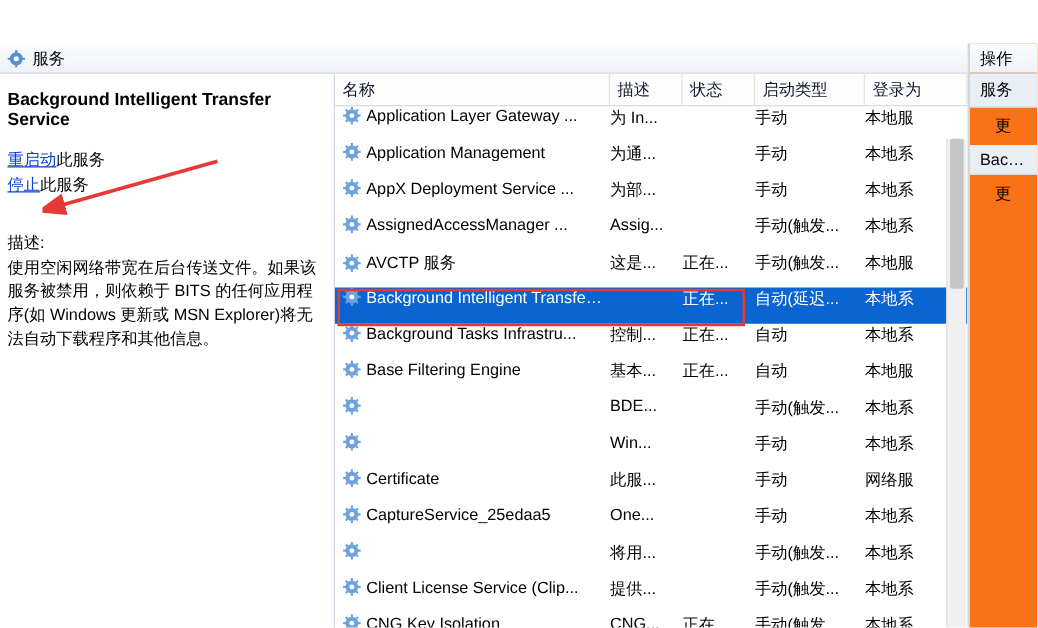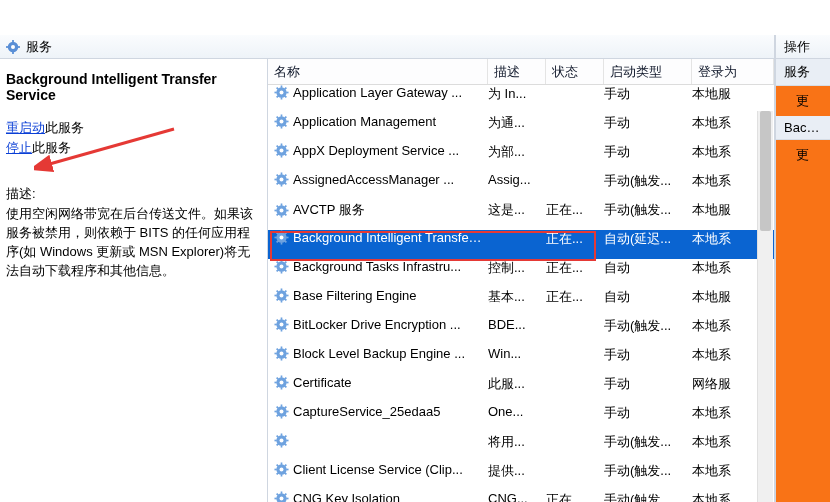--- a/index.html
+++ b/index.html
@@ -468,21 +468,20 @@
                         <line x1="0.5" y1="8" x2="3" y2="8"></line>
                         <line x1="13" y1="8" x2="15.5" y2="8"></line>
                         <line x1="2.8" y1="2.8" x2="4.5" y2="4.5"></line>
                         <line x1="11.5" y1="11.5" x2="13.2" y2="13.2"></line>
                         <line x1="2.8" y1="13.2" x2="4.5" y2="11.5"></line>
                         <line x1="11.5" y1="4.5" x2="13.2" y2="2.8"></line>
                       </g>
                     </g>
                   </svg>
                 </span>
-                <span class="txt">BitLocker Drive Encryption ...</span>
               </div>
               <div class="cell c-desc">BDE...</div>
               <div class="cell c-status"></div>
               <div class="cell c-start">手动(触发...</div>
               <div class="cell c-logon">本地系</div>
             </div>
             <div class="row">
               <div class="name-cell cell">
                 <span class="gear">
                   <svg width="15" height="15" viewBox="0 0 16 16">
@@ -495,21 +494,20 @@
                         <line x1="0.5" y1="8" x2="3" y2="8"></line>
                         <line x1="13" y1="8" x2="15.5" y2="8"></line>
                         <line x1="2.8" y1="2.8" x2="4.5" y2="4.5"></line>
                         <line x1="11.5" y1="11.5" x2="13.2" y2="13.2"></line>
                         <line x1="2.8" y1="13.2" x2="4.5" y2="11.5"></line>
                         <line x1="11.5" y1="4.5" x2="13.2" y2="2.8"></line>
                       </g>
                     </g>
                   </svg>
                 </span>
-                <span class="txt">Block Level Backup Engine ...</span>
               </div>
               <div class="cell c-desc">Win...</div>
               <div class="cell c-status"></div>
               <div class="cell c-start">手动</div>
               <div class="cell c-logon">本地系</div>
             </div>
             <div class="row">
               <div class="name-cell cell">
                 <span class="gear">
                   <svg width="15" height="15" viewBox="0 0 16 16">

